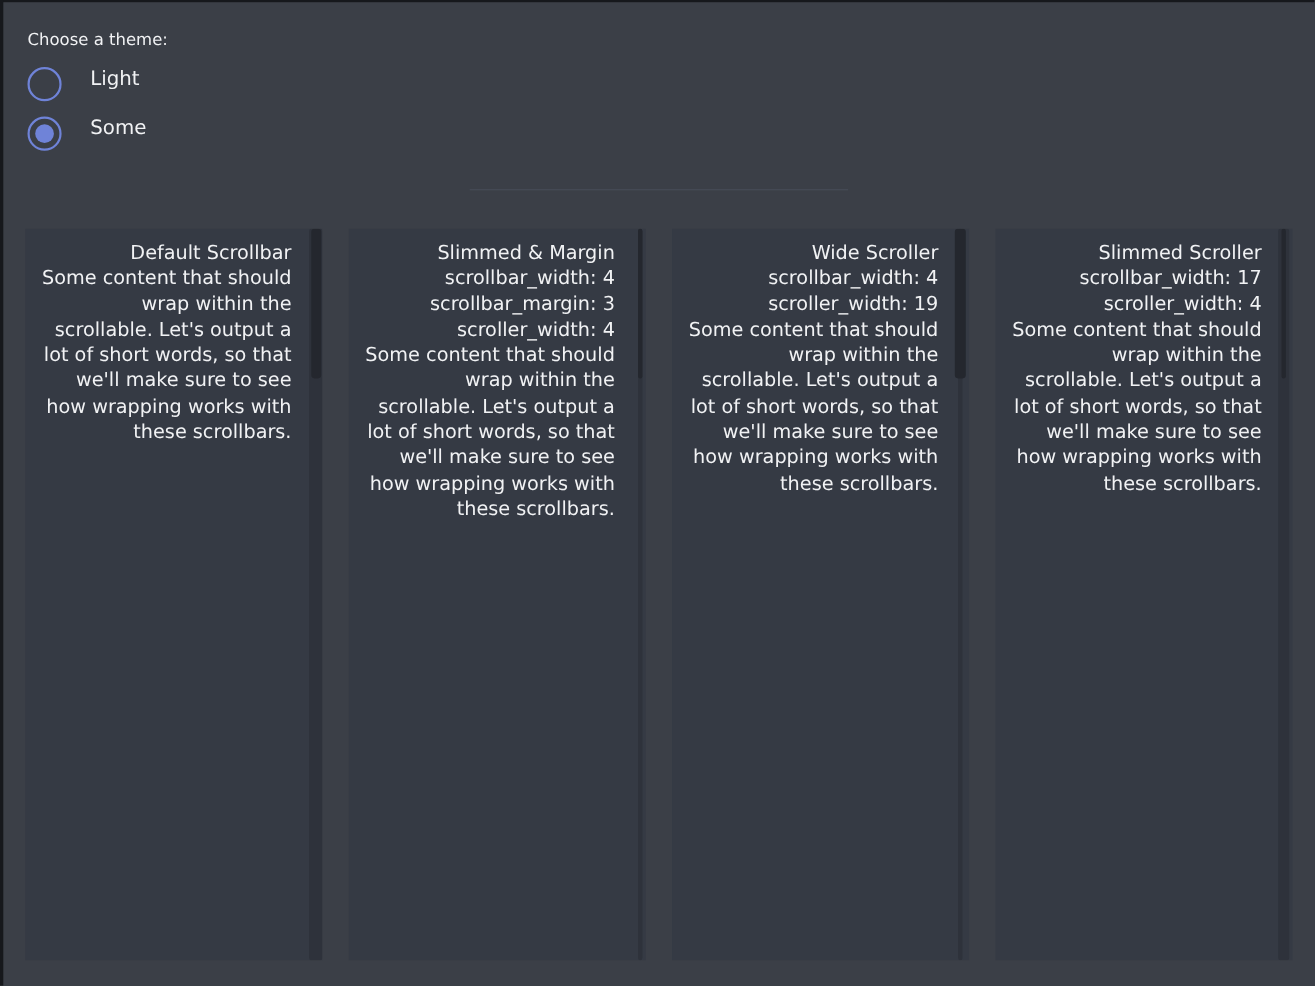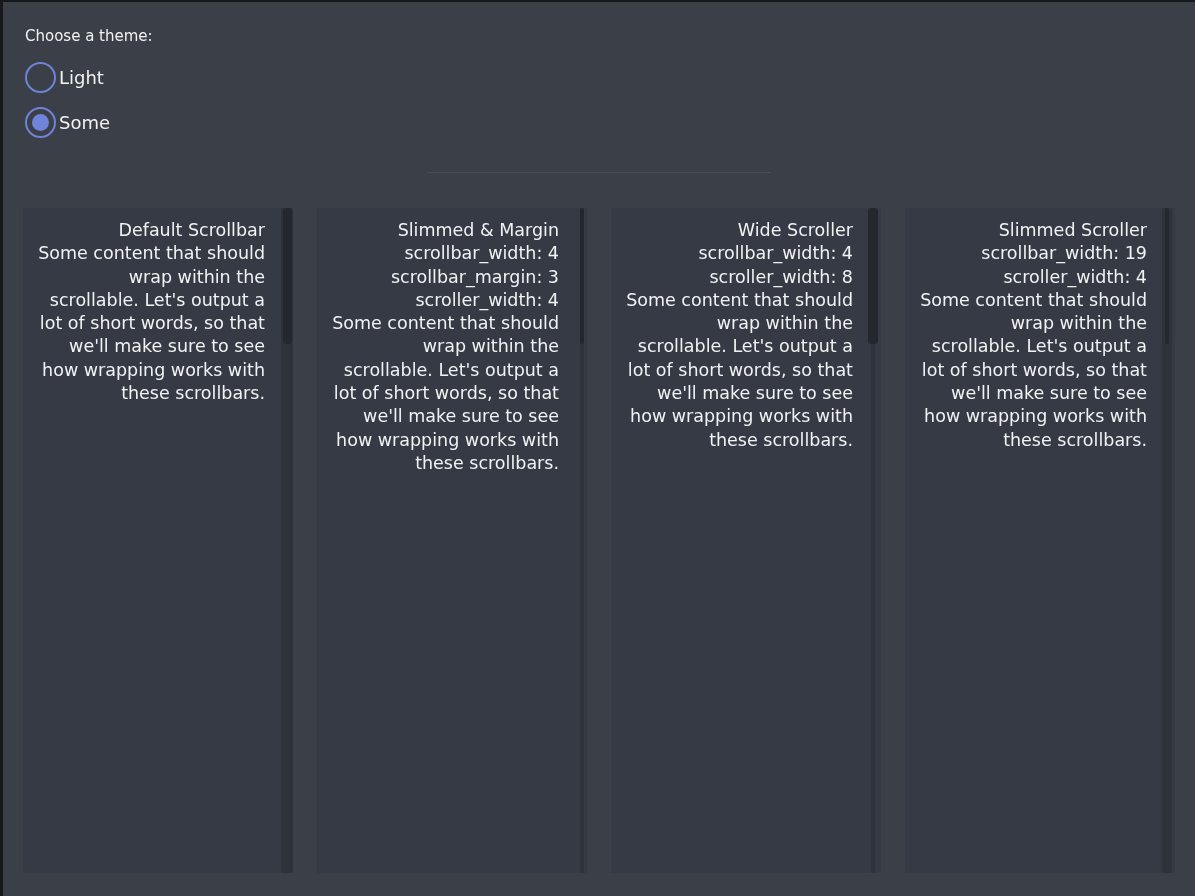--- a/index.html
+++ b/index.html
@@ -27,22 +27,21 @@
   .theme-chooser {
     padding: 24px 0 0 22px;
   }
   .chooser-label {
     font-size: 15px;
     line-height: 21px;
     margin-bottom: 14px;
   }
   .radio-row {
     display: flex;
-    align-items: center;
-    gap: 3px;
+    gap: 26px;
     height: 32px;
     margin-bottom: 13px;
     cursor: default;
   }
   .radio {
     width: 31px;
     height: 31px;
     border: 2.5px solid var(--accent);
     border-radius: 50%;
     display: flex;
@@ -139,30 +138,30 @@
       </div>
     <div class="panel-body">Some content that should wrap within the scrollable. Let's output a lot of short words, so that we'll make sure to see how wrapping works with these scrollbars.</div>
     <div class="sb-track" style="width: 4px; right: 3px;"></div>
     <div class="sb-thumb" style="width: 4px; right: 3px; height: 136px;"></div>
   </div>
 
   <div class="panel">
     <div class="panel-title">Wide Scroller</div>
     <div class="panel-params">
         <div class="panel-param">scrollbar_width: 4</div>
-        <div class="panel-param">scroller_width: 8</div>
+        <div class="panel-param">scroller_width: 19</div>
       </div>
     <div class="panel-body">Some content that should wrap within the scrollable. Let's output a lot of short words, so that we'll make sure to see how wrapping works with these scrollbars.</div>
     <div class="sb-track" style="width: 4px; right: 6px;"></div>
     <div class="sb-thumb" style="width: 10px; right: 3px; height: 136px;"></div>
   </div>
 
   <div class="panel">
     <div class="panel-title">Slimmed Scroller</div>
     <div class="panel-params">
-        <div class="panel-param">scrollbar_width: 19</div>
+        <div class="panel-param">scrollbar_width: 17</div>
         <div class="panel-param">scroller_width: 4</div>
       </div>
     <div class="panel-body">Some content that should wrap within the scrollable. Let's output a lot of short words, so that we'll make sure to see how wrapping works with these scrollbars.</div>
     <div class="sb-track" style="width: 10px; right: 3px;"></div>
     <div class="sb-thumb" style="width: 4px; right: 6px; height: 136px;"></div>
   </div>
 </div>
 
 </body></html>

